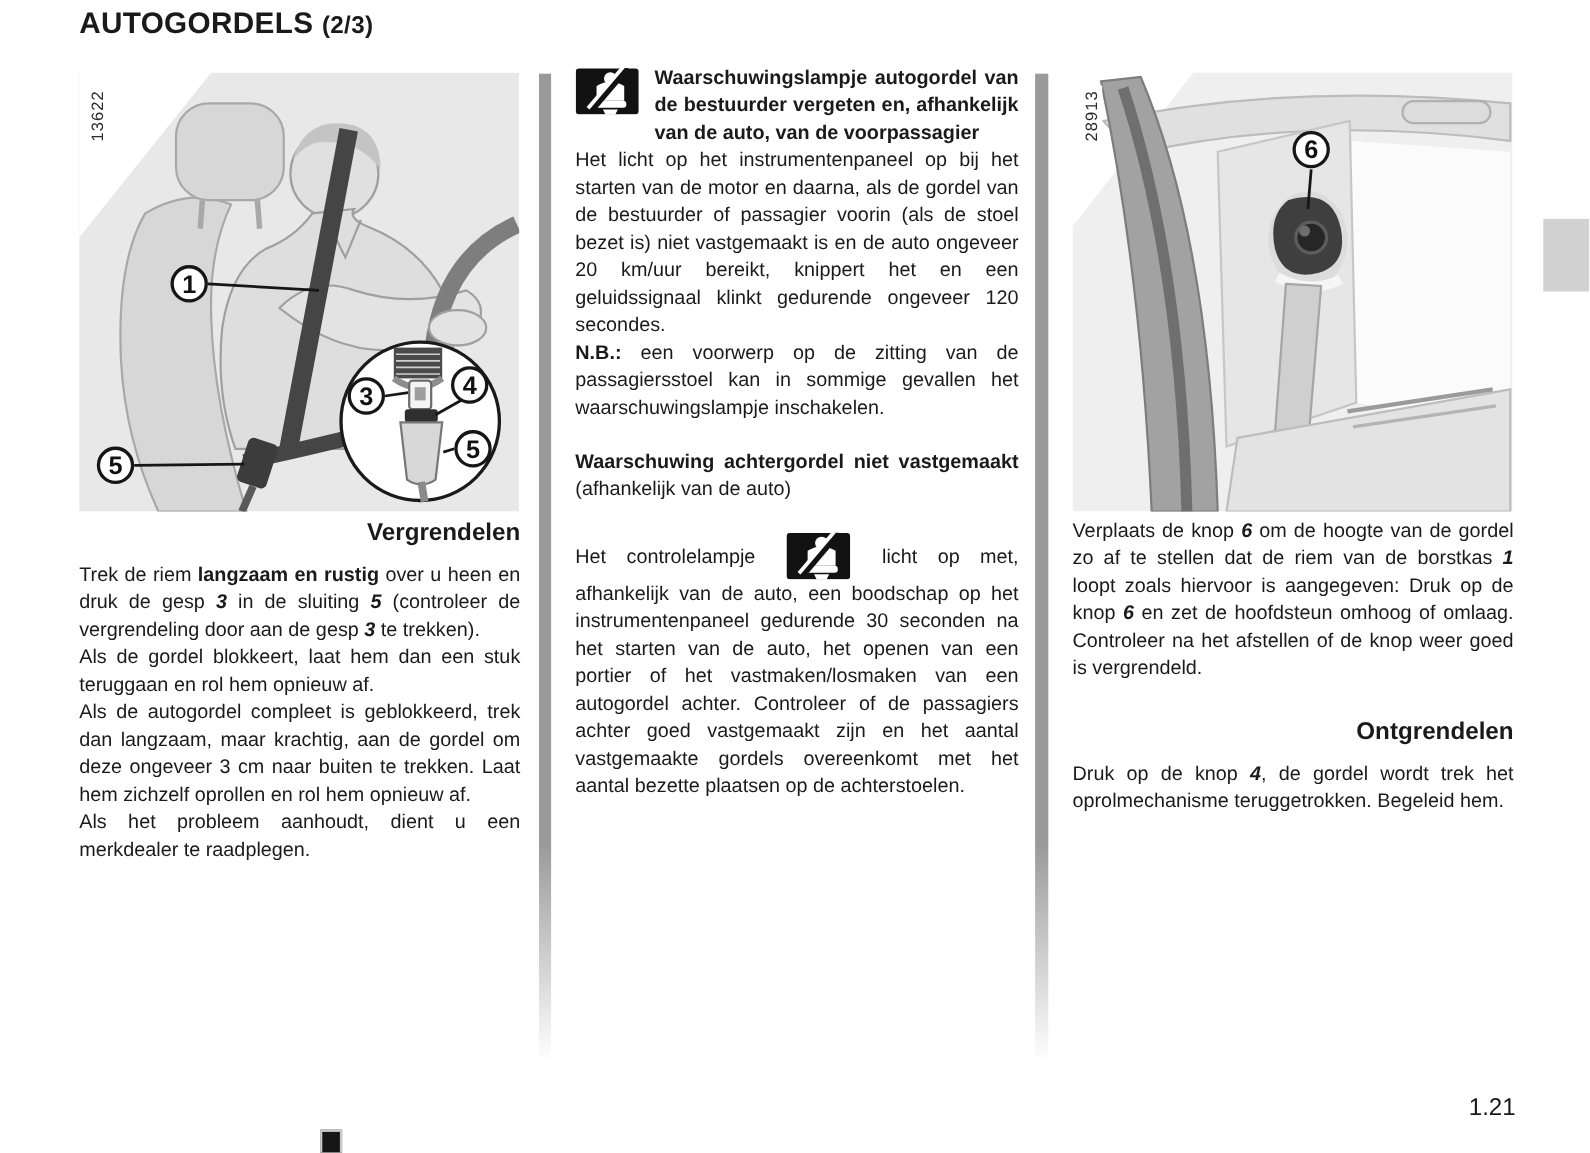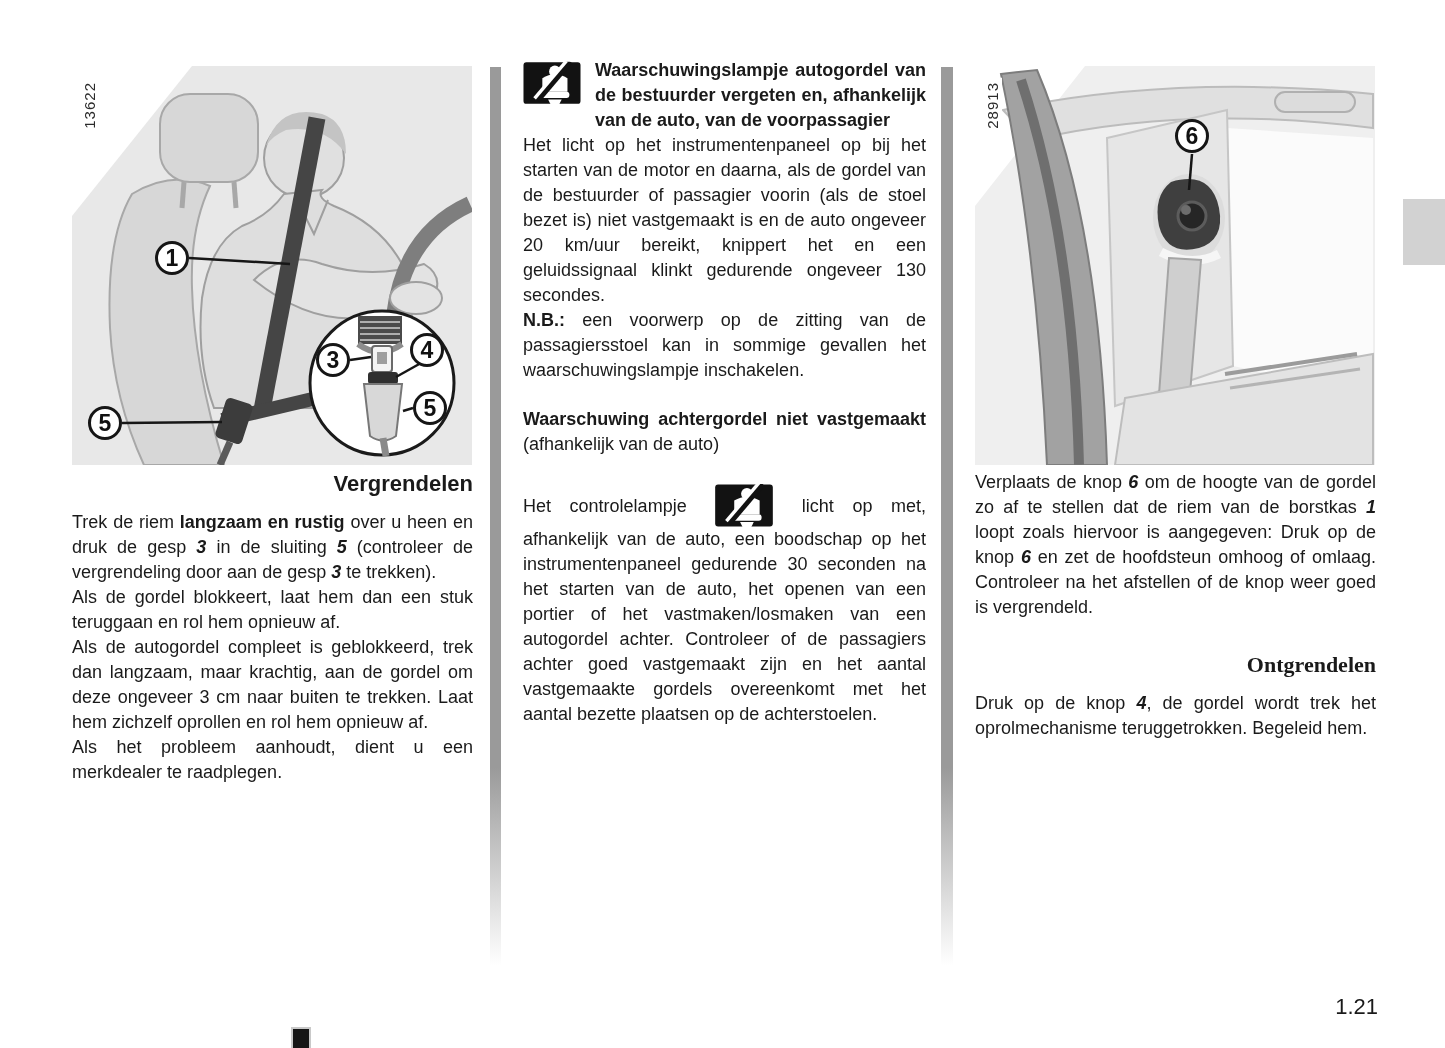--- a/index.html
+++ b/index.html
@@ -27,21 +27,21 @@
   .col-mid{left:523px;top:58px;width:403px;}
   .col-right{left:975px;top:470px;width:401px;}
   h2.sect{font-size:22px;line-height:27px;font-weight:bold;margin:0 0 13px 0;text-align:right;}
   .rb{font-weight:bold;}
   .ri{font-weight:bold;font-style:italic;}
   .mid-head{font-weight:bold;}
   .telltale-badge{width:58px;height:44px;float:left;margin:3px 14px 4px 0;}
   .telltale-inline{width:60px;height:43px;vertical-align:-15px;margin:0 9px;}
   .subhead{margin-top:24px !important;}
   .after-sub{margin-top:27px !important;}
-  .sect2{margin-top:31px !important;font-family:Liberation Serif, serif;}
+  .sect2{margin-top:31px !important;}
 
   
   .divider{position:absolute;top:67px;width:11px;height:898px;
            background:linear-gradient(to bottom,#9a9a9a 0%,#9a9a9a 78%,rgba(154,154,154,0) 100%);}
   .div-1{left:490px;}
   .div-2{left:941px;width:12px;}
   .side-tab{position:absolute;left:1403px;top:199px;width:42px;height:66px;background:#d2d2d2;}
   .reg-mark{position:absolute;left:291px;top:1027px;width:16px;height:19px;background:#161616;
             border:2px solid #c9c9c9;}
   .page-num{position:absolute;left:1290px;top:994px;width:88px;text-align:right;font-size:22px;color:#1a1a1a;}
@@ -58,20 +58,24 @@
       <rect x="18" y="31" width="30" height="6.5" rx="3" fill="#ffffff"></rect>
       <path d="M26 39 h14 l-2.5 5 h-9 Z" fill="#ffffff"></path>
       <line x1="49" y1="0" x2="15" y2="40" stroke="#121212" stroke-width="6"></line>
       <line x1="46" y1="-2" x2="12" y2="38" stroke="#ffffff" stroke-width="3.5"></line>
     </symbol>
   </defs>
 </svg>
 
 <div class="page">
 
+  <h1 class="doc-title">
+    <span>AUTOGORDELS</span>
+    <span class="suffix">(2/3)</span>
+  </h1>
 
   <div class="figure fig-left">
     <svg class="art" viewBox="0 0 400 399">
       <rect width="400" height="399" fill="#e8e8e8"></rect>
       <polygon points="0,0 120,0 0,150" fill="#ffffff"></polygon>
 
       <path d="M60 128 Q34 172 38 262 Q42 334 72 399 L152 399 Q122 300 120 222 Q118 162 138 120 Q100 104 60 128 Z" fill="#d7d7d7" stroke="#a8a8a8" stroke-width="2"></path>
 
       <rect x="88" y="28" width="98" height="88" rx="30" fill="#d7d7d7" stroke="#a8a8a8" stroke-width="2"></rect>
       <line x1="112" y1="116" x2="110" y2="142" stroke="#a8a8a8" stroke-width="5"></line>
@@ -136,21 +140,21 @@
   <div class="divider div-1"></div>
   <div class="divider div-2"></div>
 
   <div class="col col-mid">
     <div class="mid-head">
       <svg class="telltale-badge" viewBox="0 0 60 44">
           <use href="#sym-belt-telltale"></use>
         </svg>
       <span><span class="rb">Waarschuwingslampje autogordel van de bestuurder vergeten en, afhankelijk van de auto, van de voorpassagier</span></span>
     </div>
-    <p><span>Het licht op het instrumentenpaneel op bij het starten van de motor en daarna, als de gordel van de bestuurder of passagier voorin (als de stoel bezet is) niet vastgemaakt is en de auto ongeveer 20 km/uur bereikt, knippert het en een geluidssignaal klinkt gedurende ongeveer 130 secondes.</span></p>
+    <p><span>Het licht op het instrumentenpaneel op bij het starten van de motor en daarna, als de gordel van de bestuurder of passagier voorin (als de stoel bezet is) niet vastgemaakt is en de auto ongeveer 20 km/uur bereikt, knippert het en een geluidssignaal klinkt gedurende ongeveer 120 secondes.</span></p>
     <p><span class="rb">N.B.:</span><span> een voorwerp op de zitting van de passagiersstoel kan in sommige gevallen het waarschuwingslampje inschakelen.</span></p>
     <p class="subhead"><span class="rb">Waarschuwing achtergordel niet vastgemaakt</span><span> (afhankelijk van de auto)</span></p>
     <p class="after-sub"><span>Het controlelampje </span><svg class="telltale-inline" viewBox="0 0 60 44">
           <use href="#sym-belt-telltale"></use>
         </svg><span> licht op met, afhankelijk van de auto, een boodschap op het instrumentenpaneel gedurende 30 seconden na het starten van de auto, het openen van een portier of het vastmaken/losmaken van een autogordel achter. Controleer of de passagiers achter goed vastgemaakt zijn en het aantal vastgemaakte gordels overeenkomt met het aantal bezette plaatsen op de achterstoelen.</span></p>
   </div>
 
   <div class="figure fig-right">
     <svg class="art" viewBox="0 0 400 399">
       <rect width="400" height="399" fill="#efefef"></rect>

